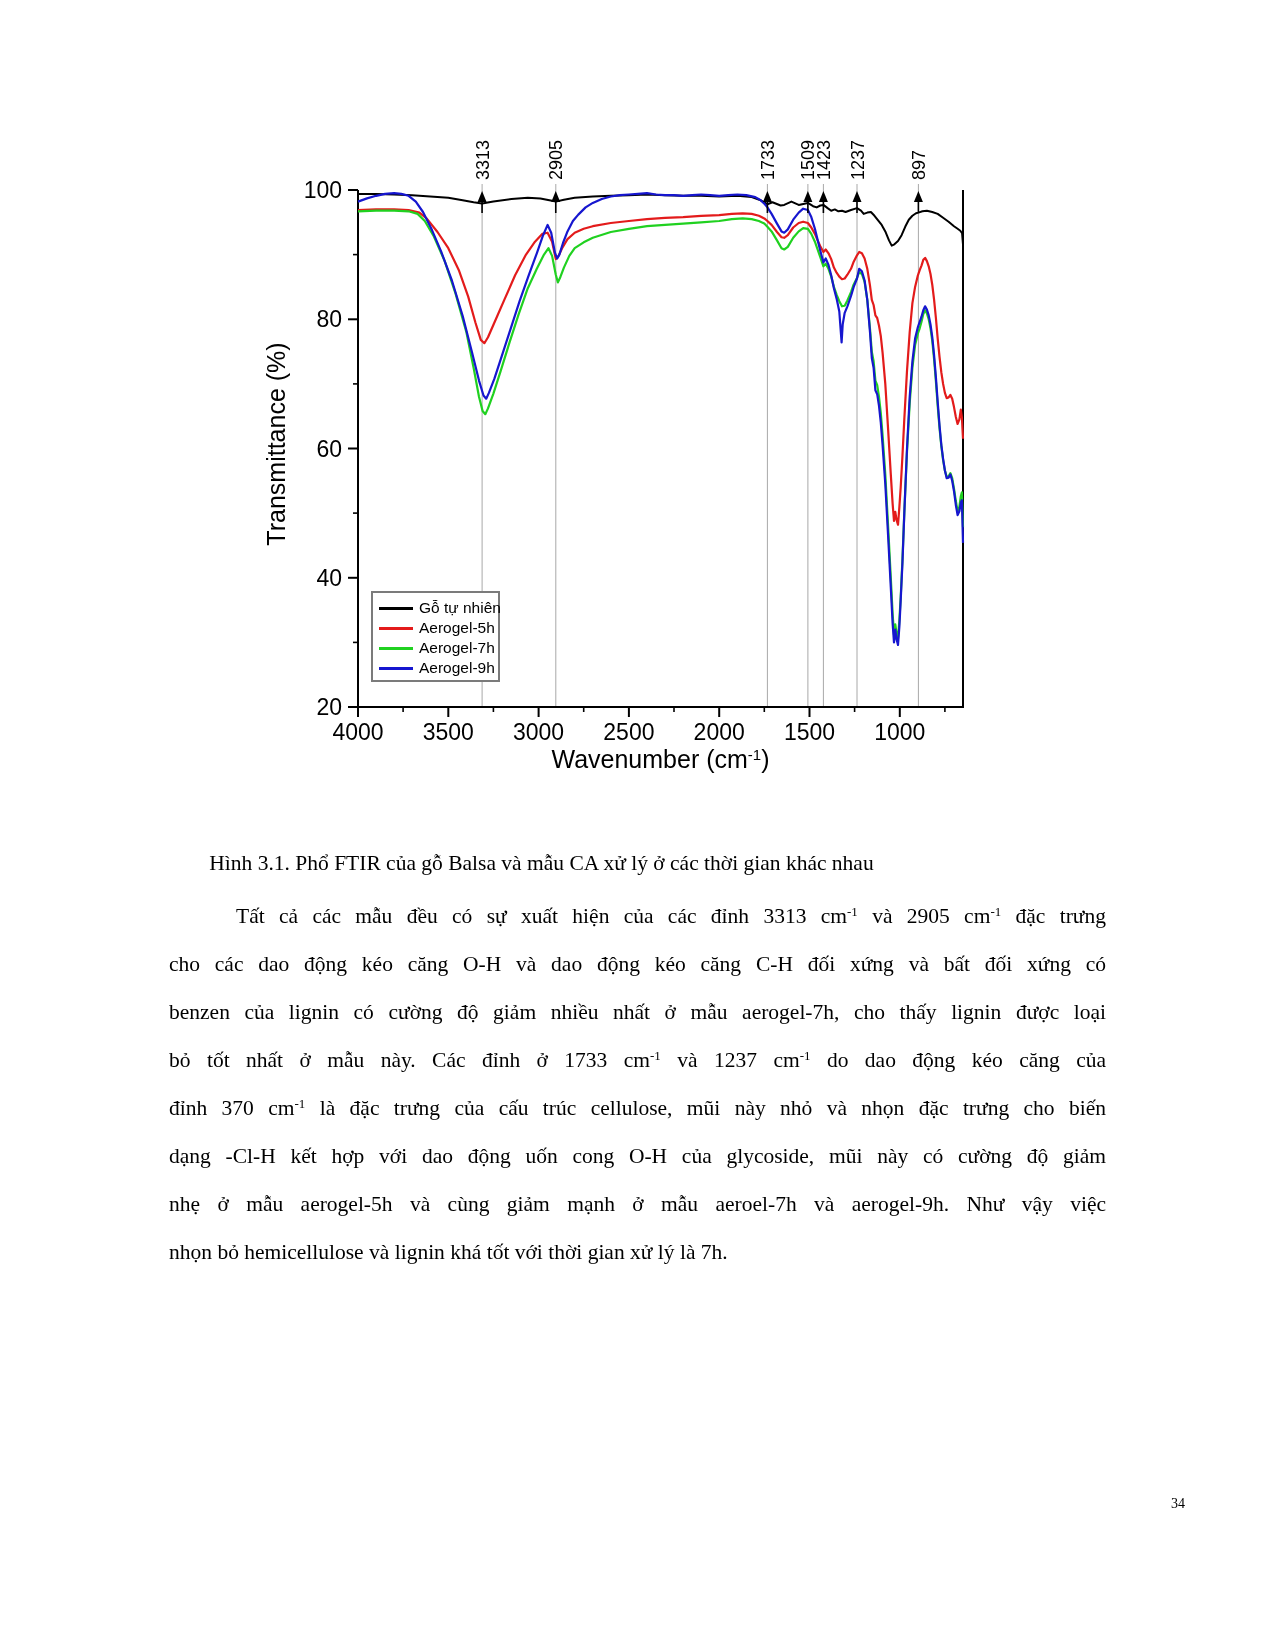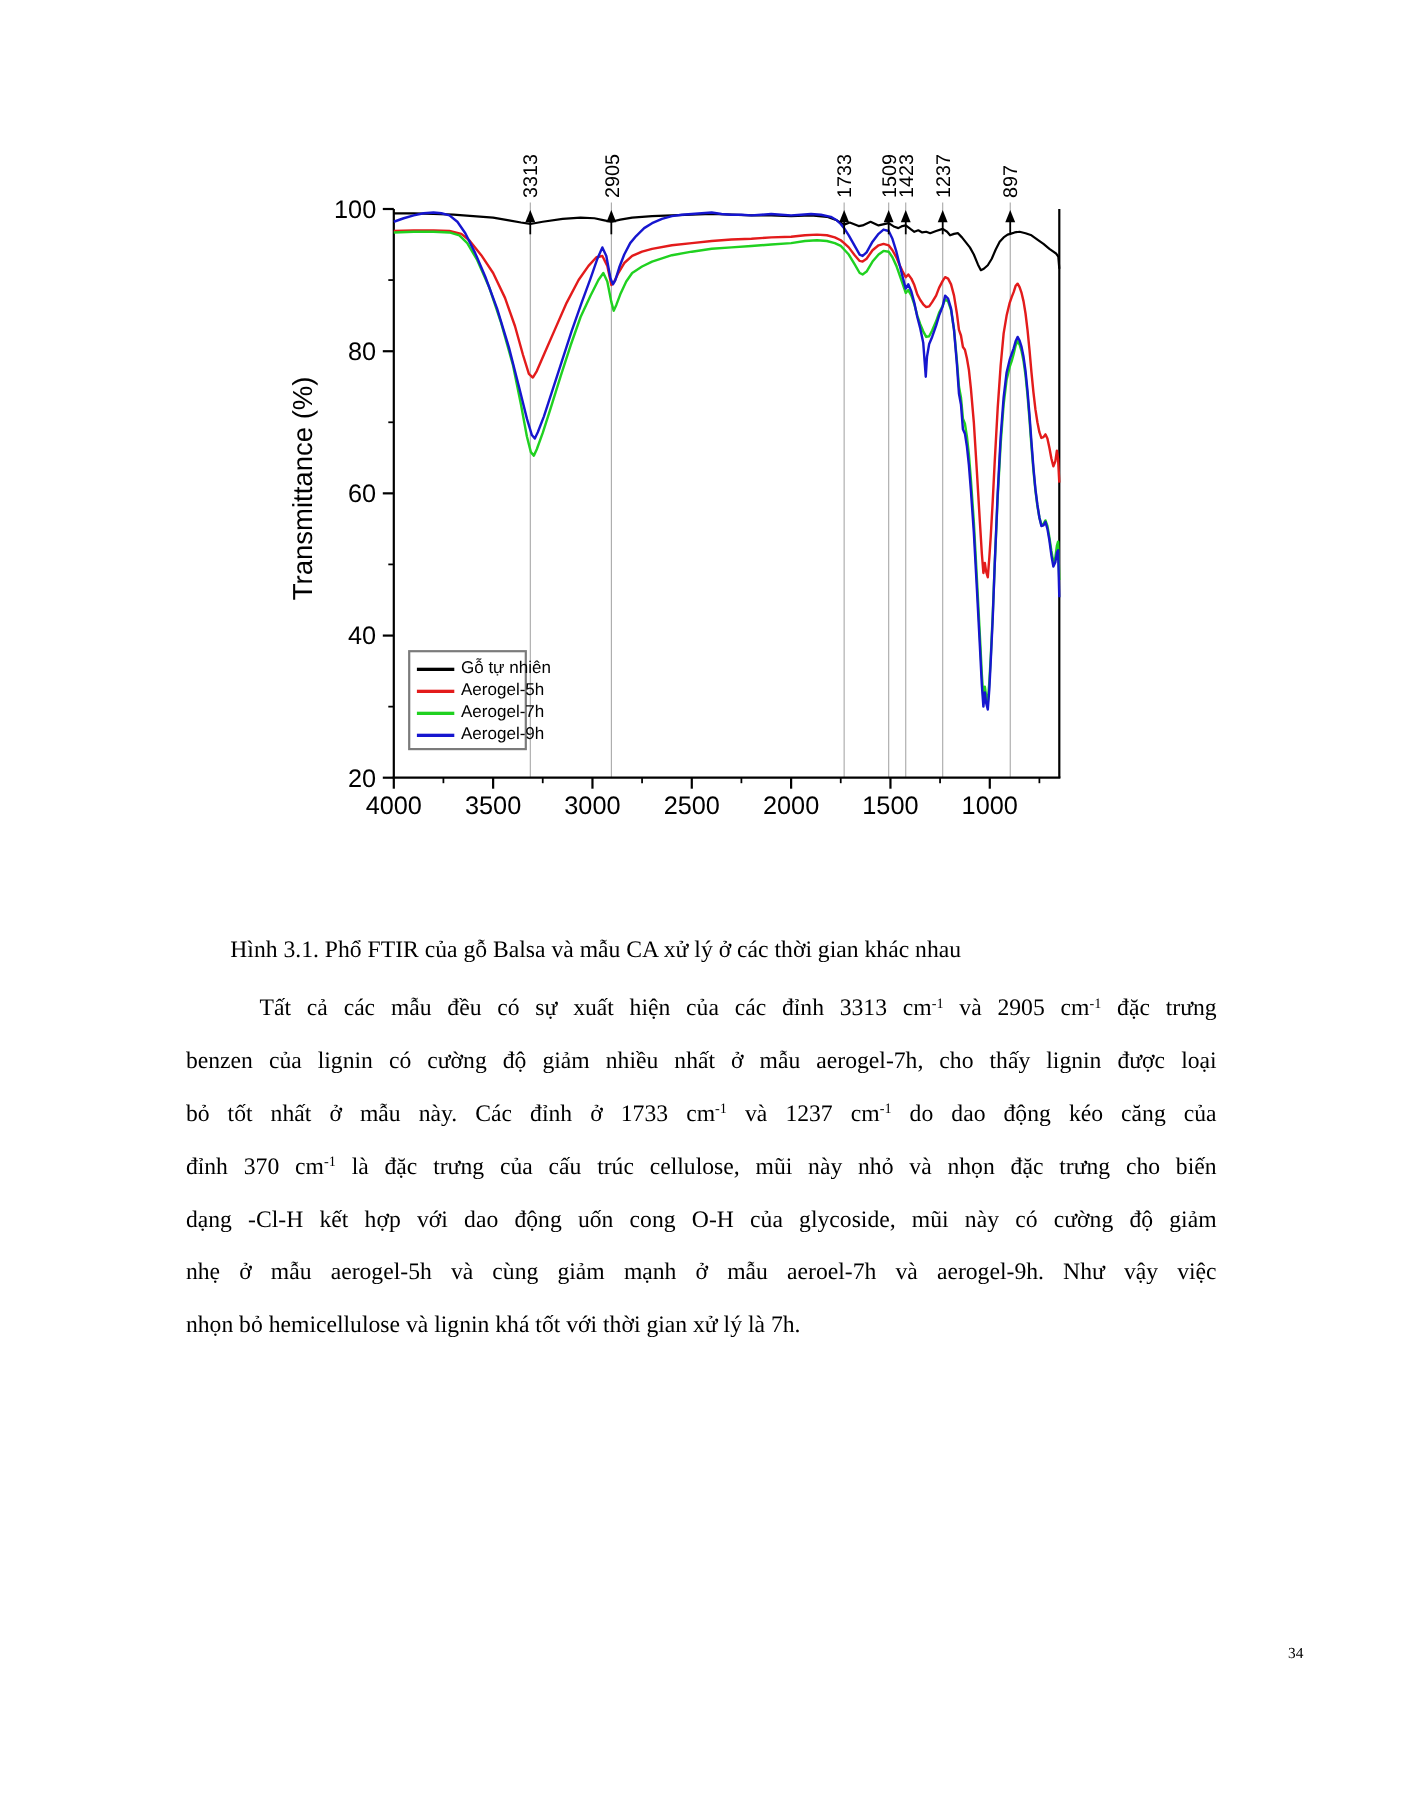--- a/index.html
+++ b/index.html
@@ -8,21 +8,21 @@
 
   
   .chart{position:absolute;left:250px;top:110px;width:730px;height:680px;}
   .chart svg{position:absolute;left:0;top:0;}
   .chart svg text{font-family:"Liberation Sans",sans-serif;fill:#000;}
   .ytitle{position:absolute;left:26px;top:334px;transform:translate(-50%,-50%) rotate(-90deg);
           font:25px "Liberation Sans",sans-serif;white-space:nowrap;}
   .xtitle{position:absolute;left:108px;top:635px;width:605px;text-align:center;
           font:25px "Liberation Sans",sans-serif;}
   .xtitle .sup{font-size:15px;vertical-align:8px;line-height:0;}
-  .legend{position:absolute;left:121px;top:481px;width:108px;height:91px;
+  .legend{position:absolute;left:121px;top:481px;width:129px;height:91px;
           border:2px solid #7b7b7b;background:#fff;box-sizing:border-box;
           padding:5px 5px 0 6px;font-family:"Liberation Sans",sans-serif;}
   .legend-row{display:flex;align-items:center;height:20px;}
   .legend-swatch{width:34px;height:3px;margin-right:6px;flex:0 0 auto;}
   .legend-label{font-size:15.5px;white-space:nowrap;}
 
   
   .caption{position:absolute;left:0;top:846px;width:1083px;text-align:center;
            font-size:21.5px;line-height:34px;}
   .bodytext{position:absolute;left:169px;top:892px;width:937px;
@@ -106,20 +106,21 @@
         <polygon fill="#000" points="573.3985074626866,81 568.8985074626866,92 577.8985074626866,92"></polygon>
         <text transform="translate(579.9,70) rotate(-90)" font-size="18">1423</text>
         <line x1="606.989552238806" y1="90" x2="606.989552238806" y2="103" stroke="#000" stroke-width="1.6"></line>
         <polygon fill="#000" points="606.989552238806,81 602.489552238806,92 611.489552238806,92"></polygon>
         <text transform="translate(613.5,70) rotate(-90)" font-size="18">1237</text>
         <line x1="668.3925373134329" y1="90" x2="668.3925373134329" y2="103" stroke="#000" stroke-width="1.6"></line>
         <polygon fill="#000" points="668.3925373134329,81 663.8925373134329,92 672.8925373134329,92"></polygon>
         <text transform="translate(674.9,70) rotate(-90)" font-size="18">897</text>
       </svg>
     <div class="ytitle">Transmittance (%)</div>
+    <div class="xtitle"><span>Wavenumber (cm</span><span class="sup">-1</span><span>)</span></div>
     <div class="legend">
         <div class="legend-row">
           <span class="legend-swatch" style="background: rgb(0, 0, 0);"></span>
           <span class="legend-label">Gỗ tự nhiên</span>
         </div>
         <div class="legend-row">
           <span class="legend-swatch" style="background: rgb(227, 27, 27);"></span>
           <span class="legend-label">Aerogel-5h</span>
         </div>
         <div class="legend-row">
@@ -130,20 +131,21 @@
           <span class="legend-swatch" style="background: rgb(22, 22, 207);"></span>
           <span class="legend-label">Aerogel-9h</span>
         </div>
       </div>
   </div>
 
   <div class="caption">Hình 3.1. Phổ FTIR của gỗ Balsa và mẫu CA xử lý ở các thời gian khác nhau</div>
 
   <div class="bodytext">
       <div class="tline firstline"><span>Tất cả các mẫu đều có sự xuất hiện của các đỉnh 3313 cm</span><span class="sup">-1</span><span> và 2905 cm</span><span class="sup">-1</span><span> đặc trưng</span></div>
+      <div class="tline"><span>cho các dao động kéo căng O-H và dao động kéo căng C-H đối xứng và bất đối xứng có</span></div>
       <div class="tline"><span>benzen của lignin có cường độ giảm nhiều nhất ở mẫu aerogel-7h, cho thấy lignin được loại</span></div>
       <div class="tline"><span>bỏ tốt nhất ở mẫu này. Các đỉnh ở 1733 cm</span><span class="sup">-1</span><span> và 1237 cm</span><span class="sup">-1</span><span> do dao động kéo căng của</span></div>
       <div class="tline"><span>đỉnh 370 cm</span><span class="sup">-1</span><span> là đặc trưng của cấu trúc cellulose, mũi này nhỏ và nhọn đặc trưng cho biến</span></div>
       <div class="tline"><span>dạng -Cl-H kết hợp với dao động uốn cong O-H của glycoside, mũi này có cường độ giảm</span></div>
       <div class="tline"><span>nhẹ ở mẫu aerogel-5h và cùng giảm mạnh ở mẫu aeroel-7h và aerogel-9h. Như vậy việc</span></div>
       <div class="tline lastline"><span>nhọn bỏ hemicellulose và lignin khá tốt với thời gian xử lý là 7h.</span></div>
     </div>
 
   <div class="pagenum">34</div>
 

